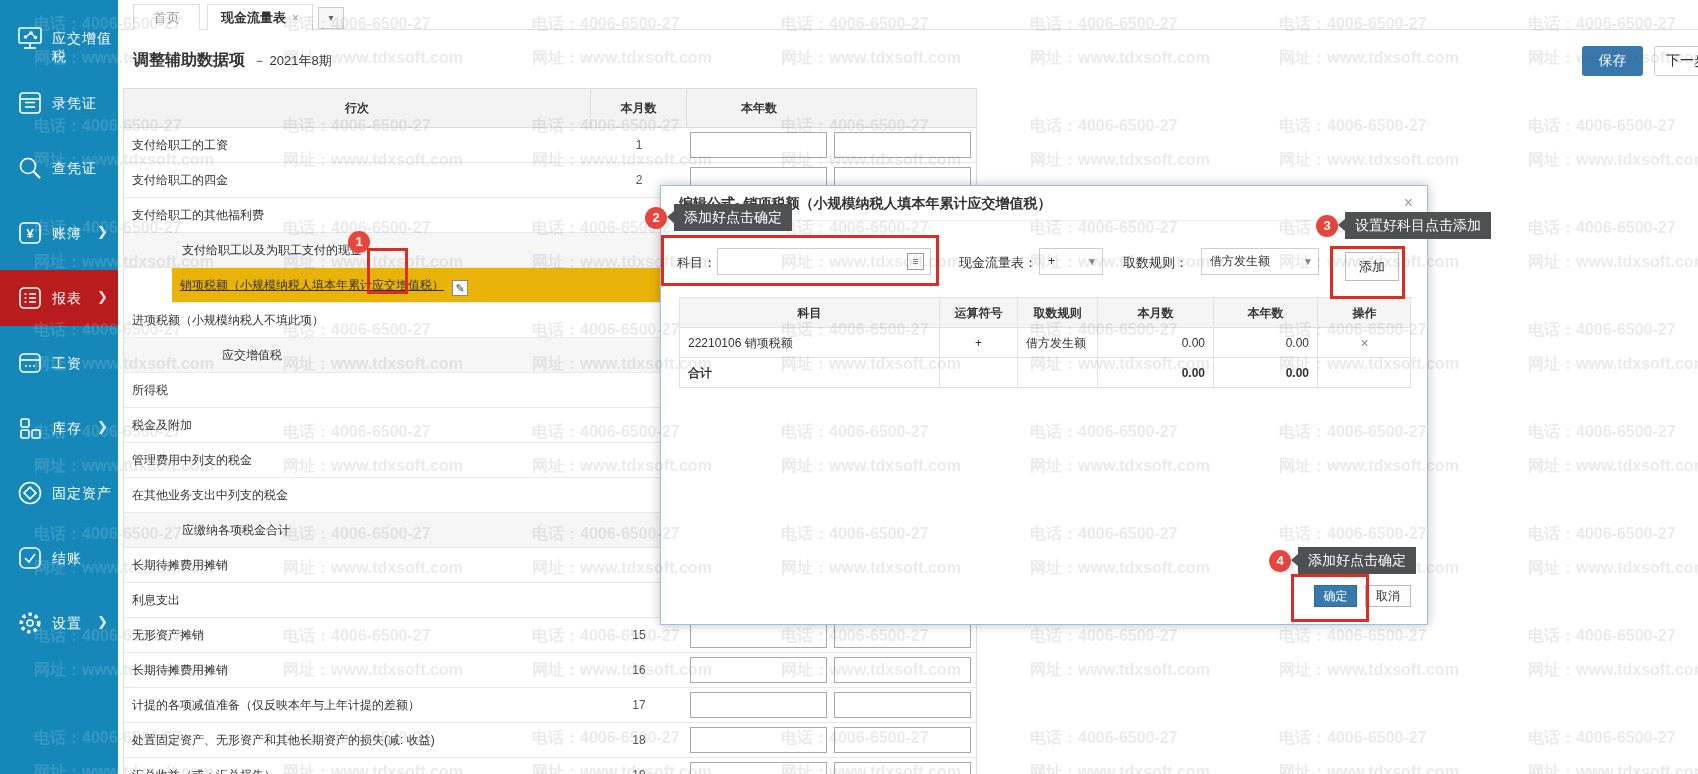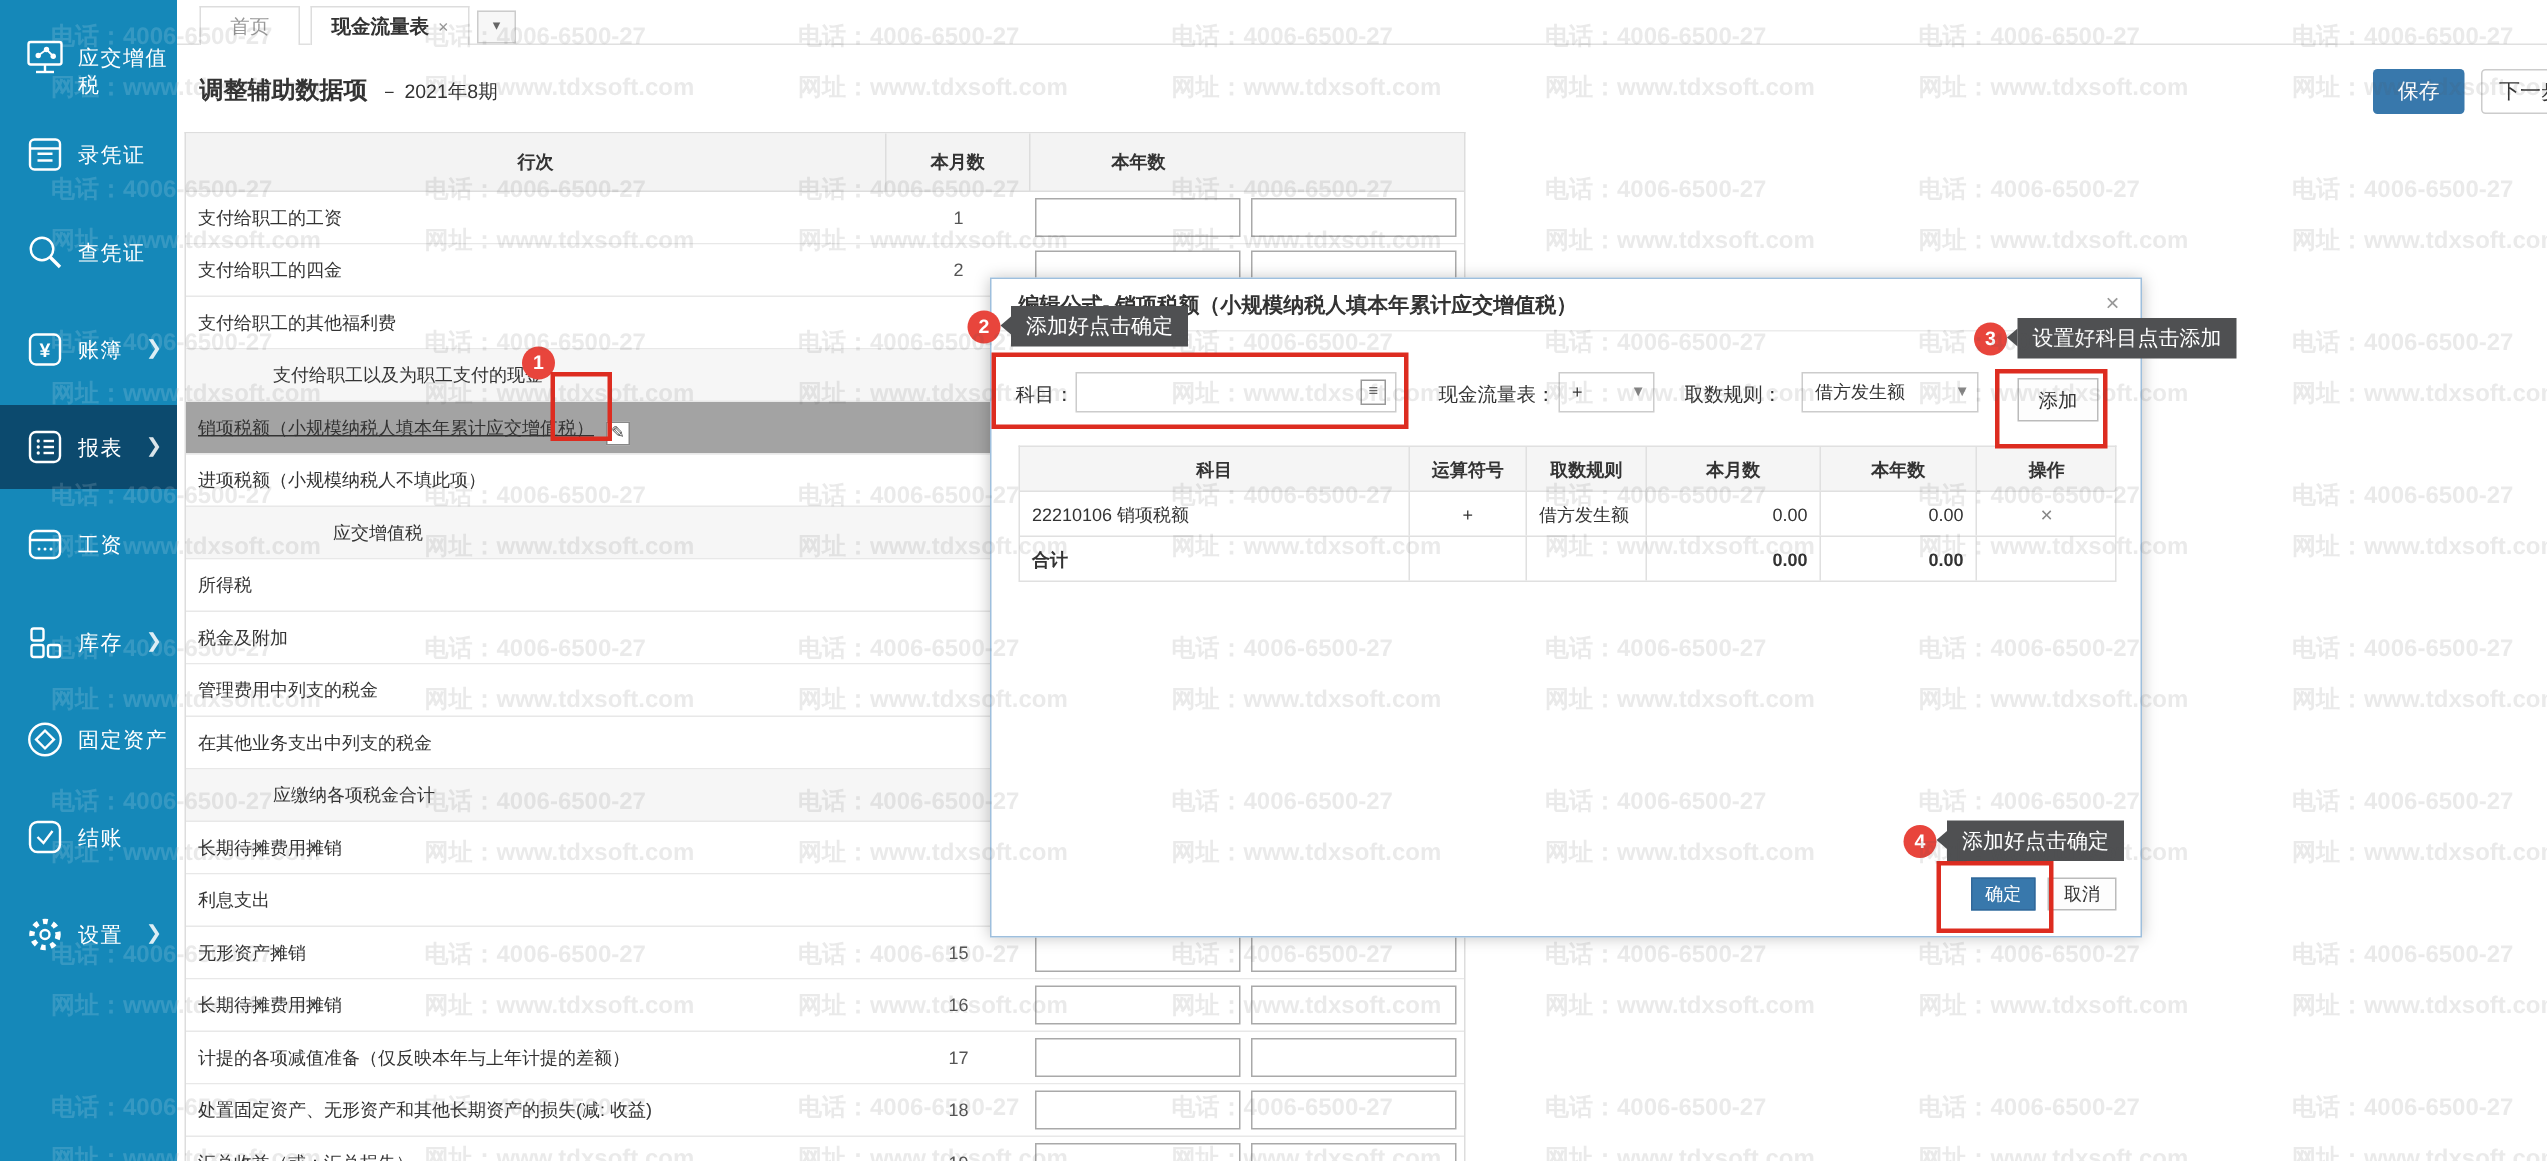--- a/index.html
+++ b/index.html
@@ -5,21 +5,21 @@
   * { margin:0; padding:0; box-sizing:border-box; }
   html,body { background:#888; }
   .app {
     position:relative; width:1698px; height:774px; overflow:hidden;
     background:#fff; font-family:"Liberation Sans","DejaVu Sans",sans-serif;
     font-size:12px; color:#333;
   }
   
   .sidebar { position:absolute; left:0; top:0; width:118px; height:774px; background:#1588b9; z-index:2; }
   .sb-item { position:absolute; left:0; width:118px; height:56px; cursor:pointer; color:#fff; }
-  .sb-item.selected { background:#0c4a6e; }
+  .sb-item.selected { background:#b91c1c; }
   .sb-icon { position:absolute; left:16px; top:14px; width:28px; height:28px; }
   .sb-icon svg { width:28px; height:28px; }
   .sb-label { position:absolute; left:52px; top:20px; font-size:14px; letter-spacing:1px; }
   .sb-arrow { position:absolute; right:10px; top:19px; font-size:13px; color:rgba(255,255,255,.85); }
   
   .topbar { position:absolute; left:118px; right:0; top:0; height:30px; background:#fff; border-bottom:1px solid #e0e0e0; z-index:1; }
   .tab { position:absolute; top:4px; height:26px; line-height:25px; text-align:center; font-size:13px; background:#fff; border:1px solid #ddd; border-bottom:none; cursor:pointer; }
   .tab-home { left:15px; width:67px; color:#999; }
   .tab-active { left:89px; width:106px; color:#333; font-weight:bold; }
   .tab-x { color:#999; font-weight:normal; margin-left:6px; font-size:12px; cursor:pointer; }
@@ -30,21 +30,21 @@
   .page-period { font-size:13px; font-weight:normal; margin-left:8px; }
   .btn-save { position:absolute; left:1464px; top:16px; width:61px; height:30px; background:#3878ac; color:#fff; border:none; border-radius:3px; font-size:14px; cursor:pointer; }
   .btn-next { position:absolute; left:1536px; top:16px; width:66px; height:30px; background:#fff; color:#333; border:1px solid #ccc; border-radius:3px; font-size:14px; cursor:pointer; }
   
   .main-table { position:absolute; left:123px; top:88px; width:854px; border:1px solid #ddd; border-bottom:none; z-index:1; background:#fff; }
   .t-head { display:grid; grid-template-columns:467px 96px 144px 145px; height:39px; background:#f3f3f3; border-bottom:1px solid #ddd; font-weight:bold; }
   .t-head div { line-height:39px; text-align:center; border-right:1px solid #ddd; }
   .t-head div:last-child { border-right:none; }
   .t-row { display:grid; grid-template-columns:467px 96px 144px 145px; height:35px; border-bottom:1px solid #e8e8e8; background:#fff; }
   .t-row.sub { background:#f6f6f6; }
-  .t-row.hl { background:#a3a3a3; }
+  .t-row.hl { background:#eab308;margin-left:48px; }
   .c-item { line-height:35px; padding-left:8px; overflow:hidden; white-space:nowrap; }
   .c-item.ind1 { padding-left:58px; }
   .c-item.ind2 { padding-left:98px; }
   .c-no { line-height:35px; text-align:center; color:#555; }
   .c-in { position:relative; }
   .c-in input { position:absolute; left:3px; top:4px; width:137px; height:26px; border:1px solid #a9a9a9; background:#fff; font-size:12px; padding:0 4px; }
   .hl .c-item span.lbl { text-decoration:underline; color:#333; }
   .edit-ic { display:inline-block; width:16px; height:16px; border:1px solid #888; margin-left:8px; vertical-align:-3px; text-align:center; line-height:14px; font-size:11px; color:#444; background:#fff; cursor:pointer; }
   
   .modal { position:absolute; left:660px; top:185px; width:768px; height:440px; background:#fff; border:1px solid #9ebfdd; box-shadow:0 0 10px rgba(0,0,0,.25); z-index:10; }

